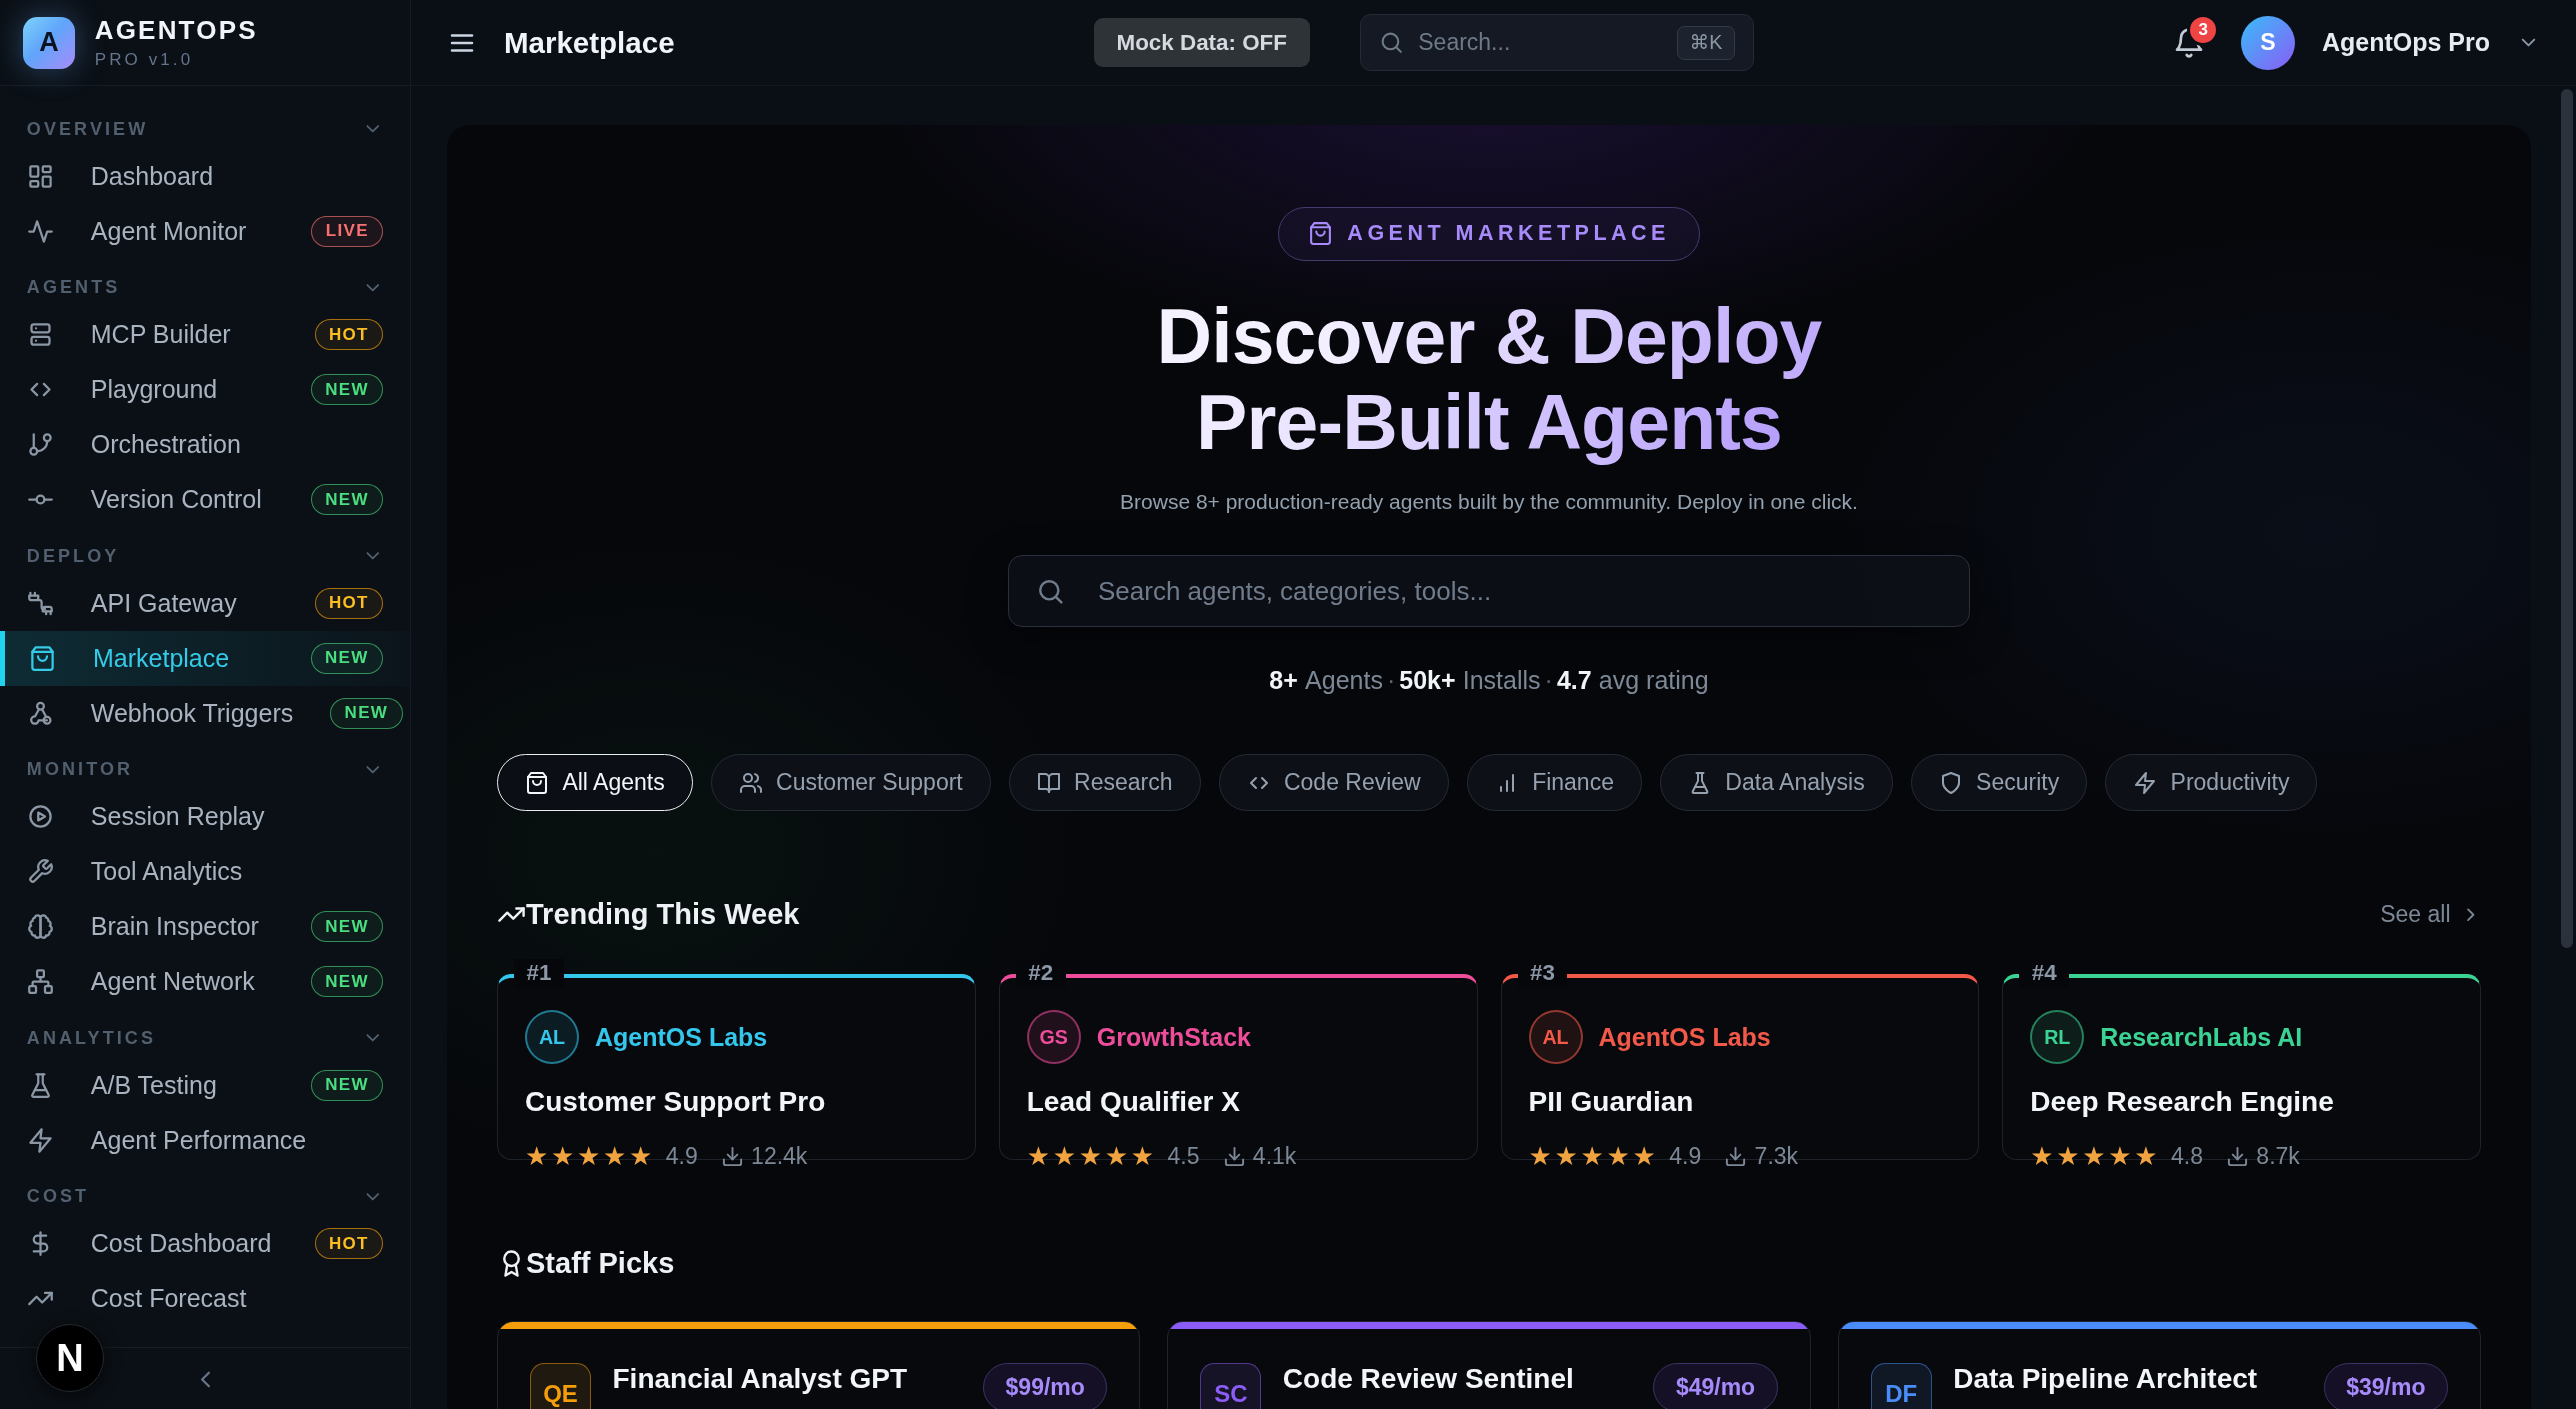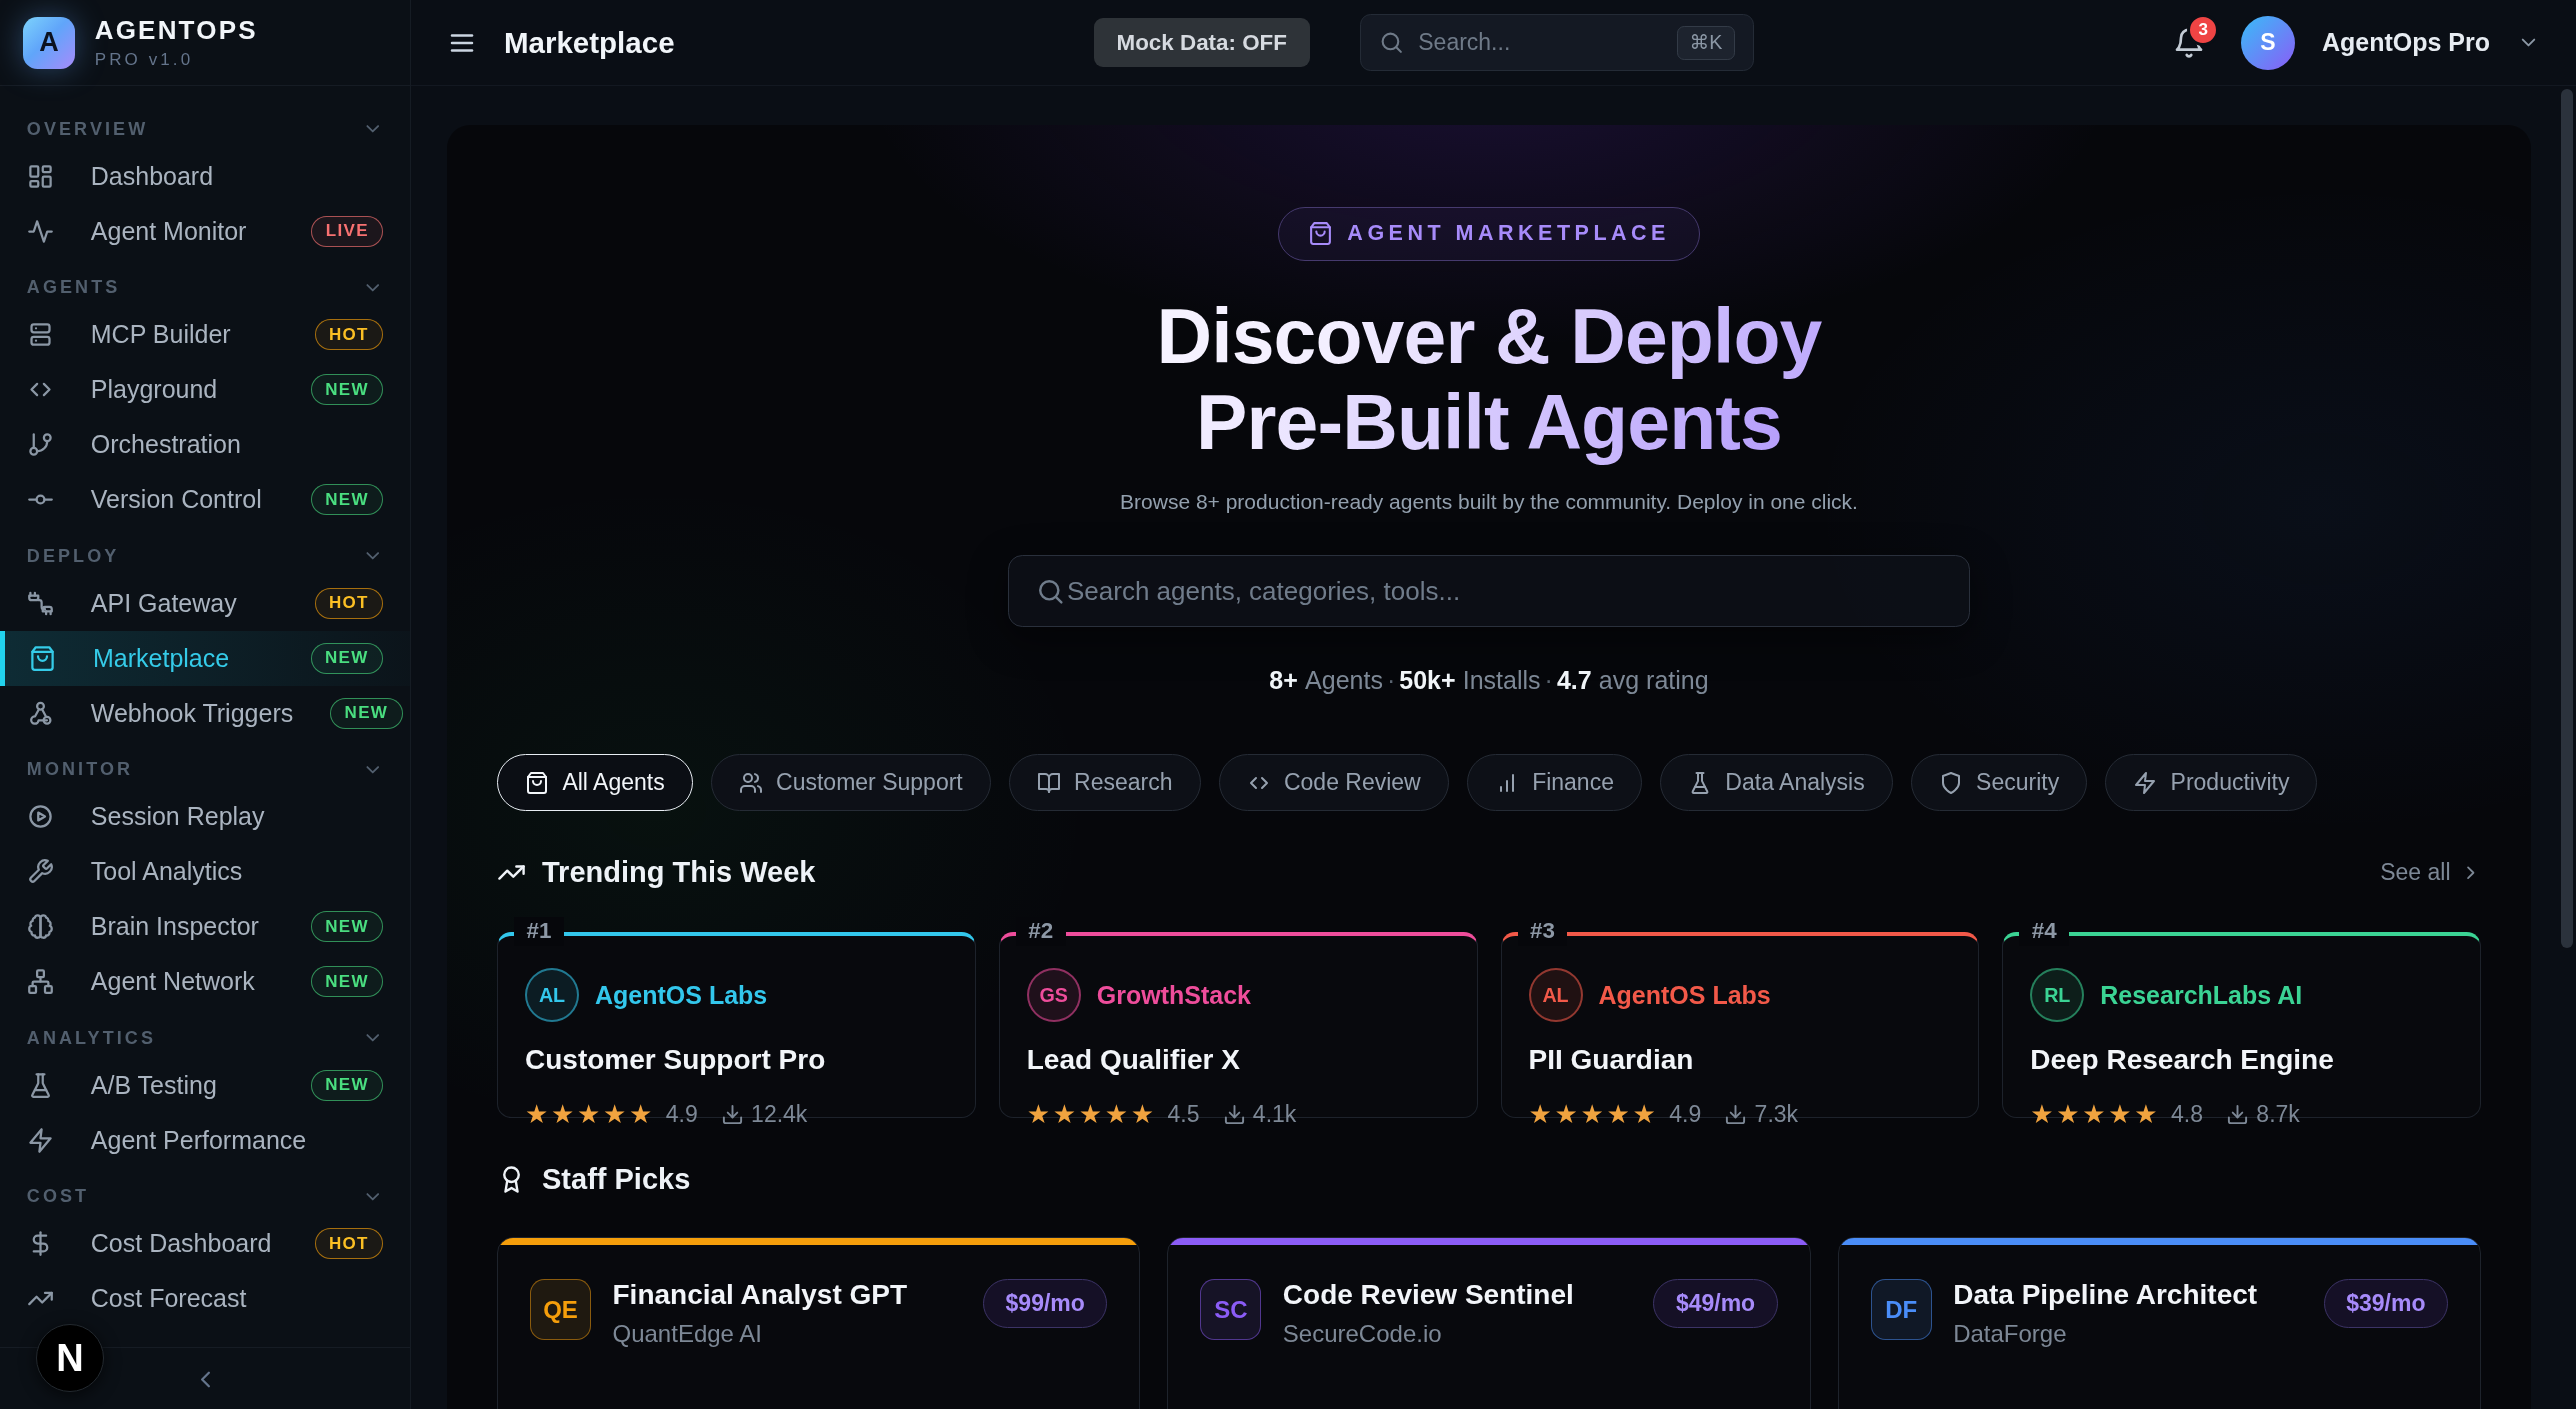--- a/index.html
+++ b/index.html
@@ -71,36 +71,36 @@
   .hbadge { display:inline-flex; align-items:center; gap:14.3px; padding:13.4px 29px; border-radius:894px;
     border:1.8px solid #463a6e; background:rgba(91,66,160,.10); color:#a78bfa; font-size:21.5px; font-weight:700; letter-spacing:4.5px; }
   .hbadge svg { width:25px; height:25px; }
   .h1 { font-size:77px; font-weight:800; line-height:1.12; letter-spacing:-0.9px;
     -webkit-background-clip:text; background-clip:text; color:transparent; }
   .h1.g1 { margin-top:32px; background-image:linear-gradient(90deg,#ffffff 0%,#f3efff 42%,#a78bfa 78%,#7f9cf5 100%);
     -webkit-background-clip:text; }
   .h1.g2 { background-image:linear-gradient(90deg,#ffffff 0%,#efeaff 38%,#a78bfa 72%,#5ea5f7 100%); -webkit-background-clip:text; }
   .hsub { margin-top:25px; font-size:21px; color:#93a0ae; }
   .hero-search { margin:41px auto 0; max-width:962px; height:72px; background:rgba(15,18,26,.75);
-    border:1.8px solid #2a303c; border-radius:14.3px; display:flex; align-items:center; gap:2px; padding:0 27px;
+    border:1.8px solid #2a303c; border-radius:14.3px; display:flex; align-items:center; gap:33px; padding:0 27px;
     color:#707c8b; box-shadow:0 10.7px 39px rgba(0,0,0,.45); }
   .hero-search svg { width:29px; height:29px; }
   .hero-search input { flex:1; background:transparent; border:none; outline:none; color:#cbd5e1; font-size:26px; font-family:inherit; }
   .hero-search input::placeholder { color:#707c8b; }
   .stats { margin-top:39px; display:flex; justify-content:center; align-items:center; gap:4px; font-size:25px; color:#7d8896; }
   .stats b { color:#f1f5f9; font-weight:700; margin-right:7.2px; }
   .dot { color:#5a6470; }
 
   .chips { margin-top:59px; display:flex; gap:18px; }
   .chip { display:flex; align-items:center; gap:13.4px; height:57px; padding:0 27px; border-radius:894px;
     border:1.8px solid #252b35; background:#0d1017; color:#96a1af; font-size:23px; white-space:nowrap; }
   .chip svg { width:24px; height:24px; }
   .chip.active { border-color:#e8edf3; color:#f3f6fa; background:#0b0e14; }
 
-  .sechead { margin-top:45px; display:flex; align-items:center; gap:16px; font-size:29px; font-weight:700; color:#eef2f7; }
+  .sechead { margin-top:87px; display:flex; align-items:center; font-size:29px; font-weight:700; color:#eef2f7; }
   .sechead .hic { color:#eef2f7; } .sechead .hic svg { width:29px; height:29px; }
   .seeall { margin-left:auto; font-size:23px; font-weight:400; color:#7d8896; display:flex; gap:9px; align-items:center; }
   .seeall svg { width:21.5px; height:21.5px; }
 
   .tgrid { margin-top:43px; display:grid; grid-template-columns:repeat(4,1fr); gap:23px; }
   .tcard { position:relative; background:#08090d; border:1.8px solid #1d222b; border-top:4.5px solid var(--accent,#333);
     border-radius:14.3px; padding:32px 27px 27px; height:186px; }
   .rank { position:absolute; top:-19.7px; left:16px; background:#06070b; padding:1.8px 12.5px; font-size:22.4px; font-weight:700; color:#8d98a6; }
   .tvrow { display:flex; align-items:center; gap:16px; }
   .tav { width:54px; height:54px; border-radius:50%; display:flex; align-items:center; justify-content:center;

